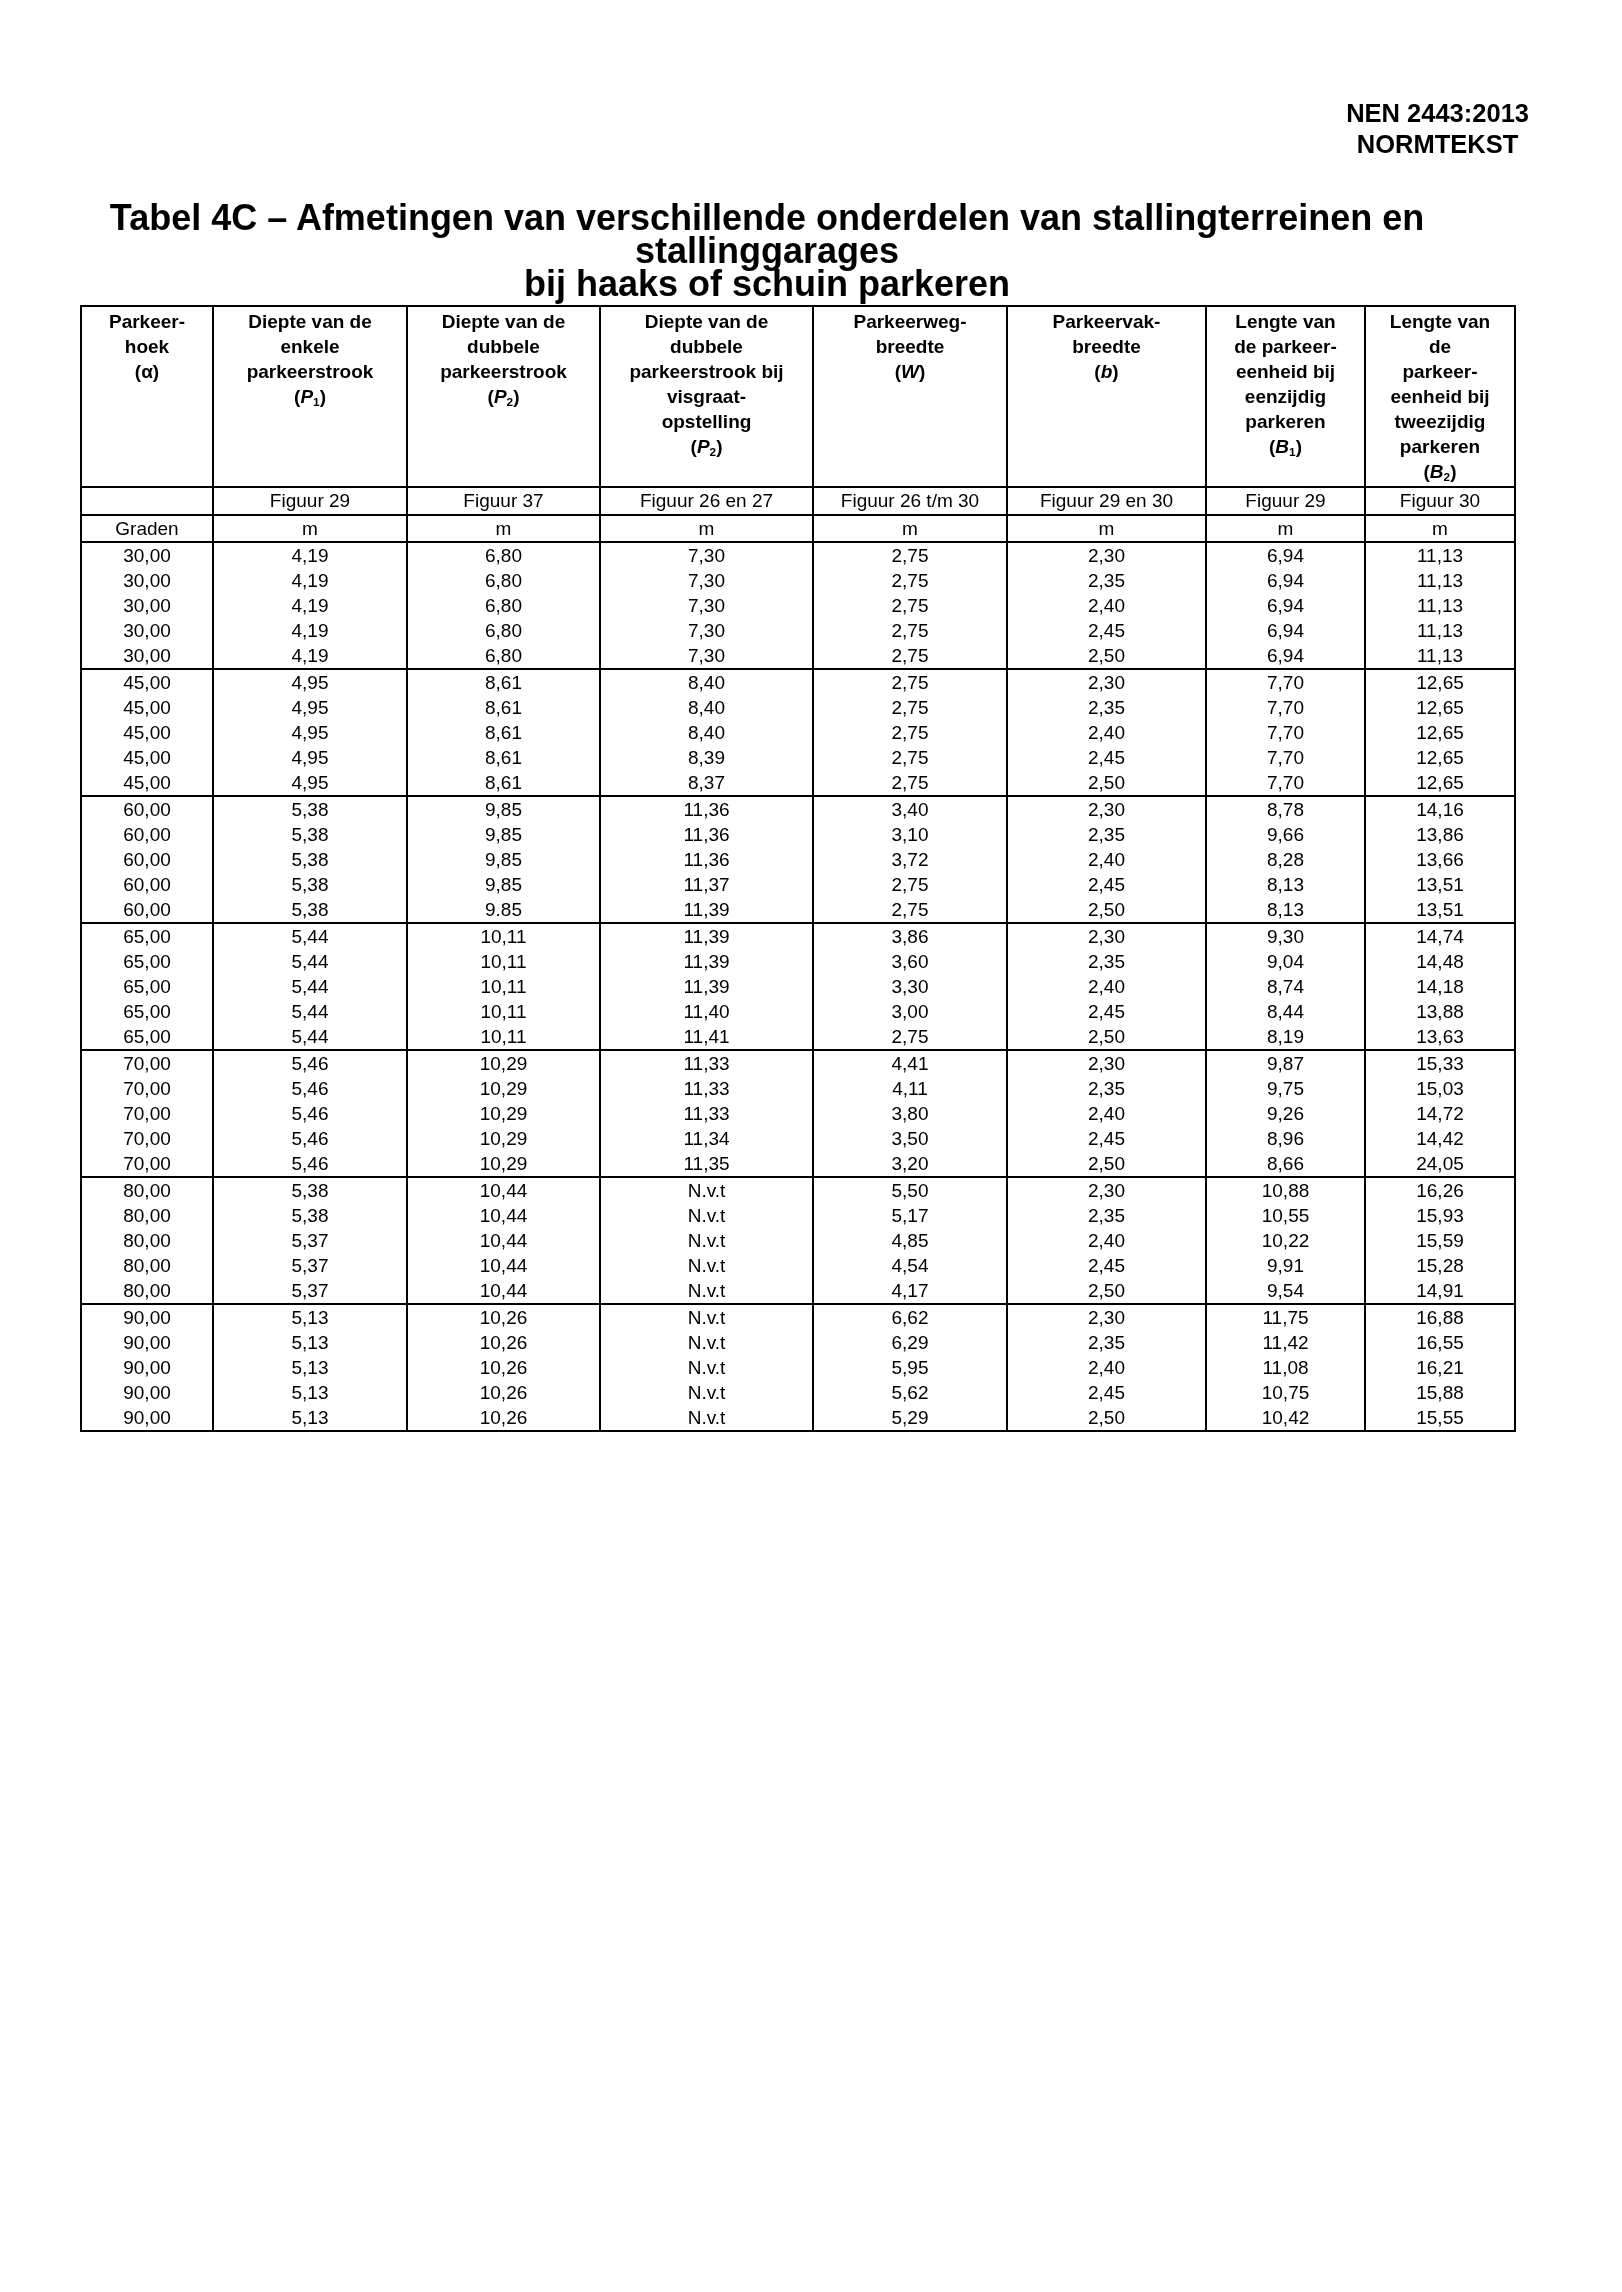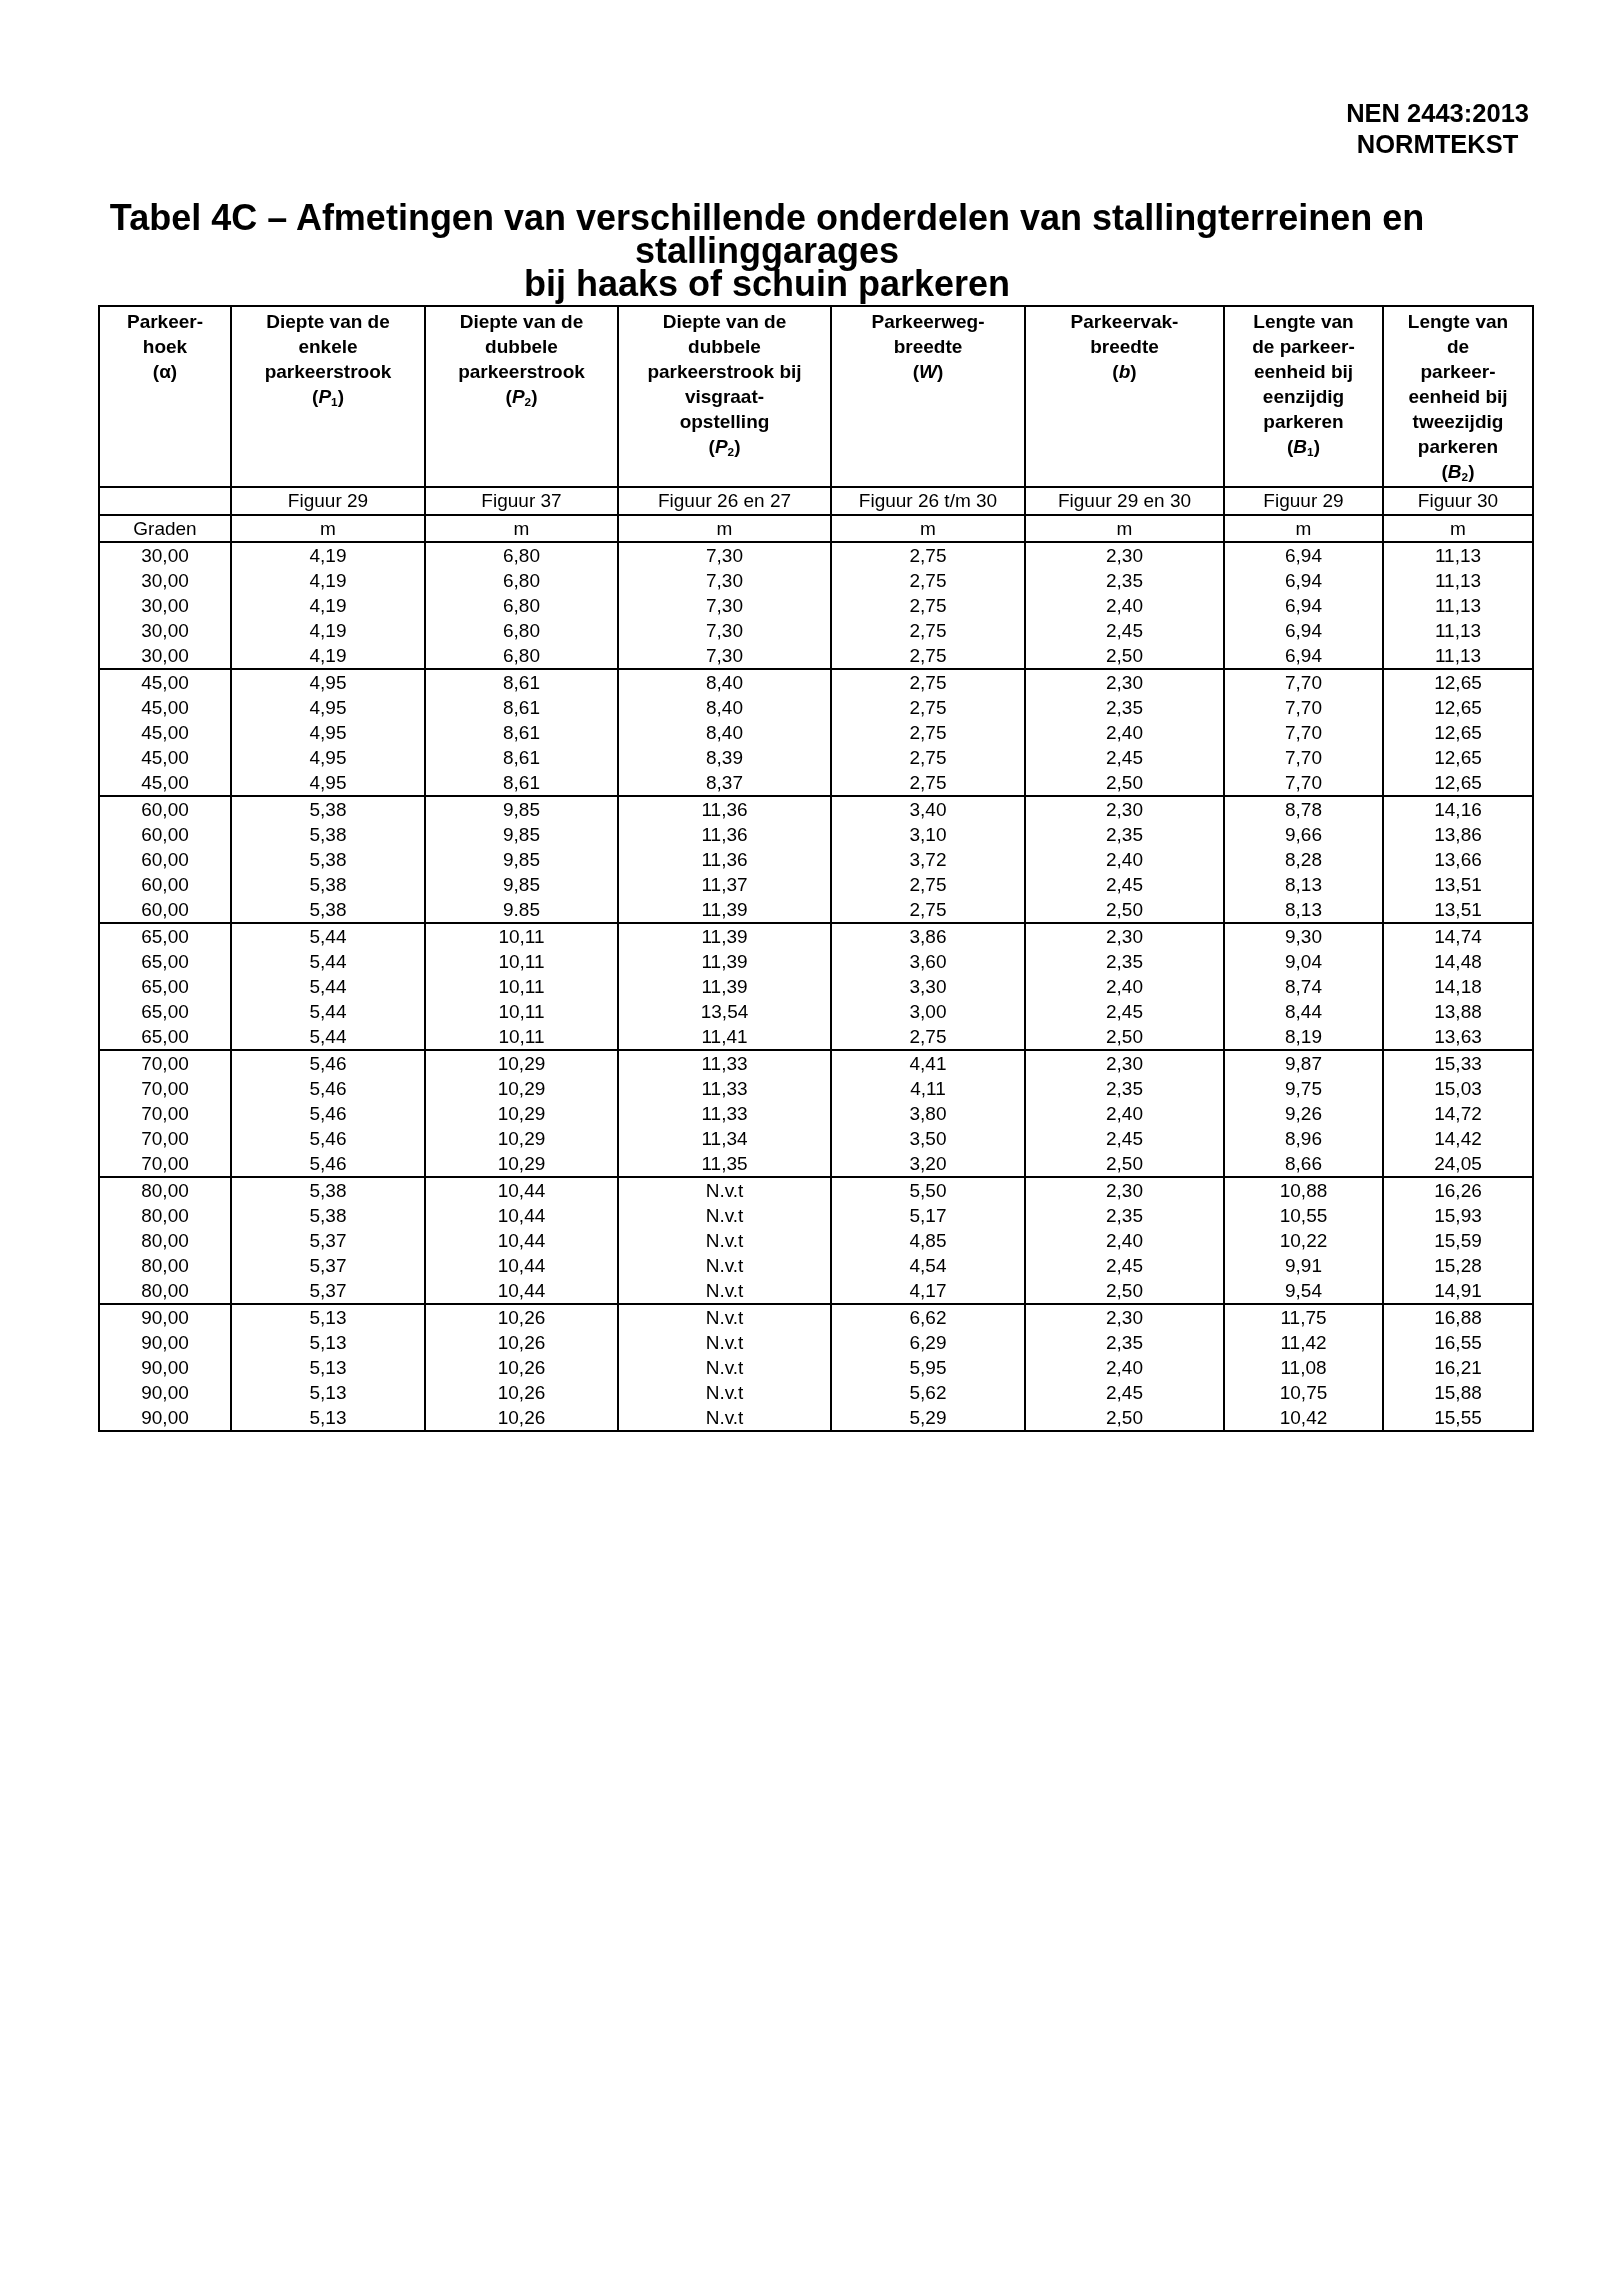--- a/index.html
+++ b/index.html
@@ -10,21 +10,21 @@
     }
     .doc-id {
       position: absolute; right: 93px; top: 98px;
       text-align: center; font-weight: bold; font-size: 25.5px; line-height: 31px;
     }
     .doc-title {
       position: absolute; left: 98px; top: 201px; width: 1338px;
       text-align: center; font-weight: bold; font-size: 36px; line-height: 33px;
     }
     table.main {
-      position: absolute; left: 98px; top: 305px;
+      position: absolute; left: 80px; top: 305px;
       width: 1434px; border-collapse: collapse; table-layout: fixed;
       border: 2.9px solid #000;
       font-size: 19px;
     }
     table.main td, table.main th {
       border-left: 2px solid #000; border-right: 2px solid #000;
       text-align: center; padding: 0; line-height: 25px;
     }
     table.main th {
       font-weight: bold; vertical-align: top; height: 177px;
@@ -313,21 +313,21 @@
         <td>11,39</td>
         <td>3,30</td>
         <td>2,40</td>
         <td>8,74</td>
         <td>14,18</td>
       </tr>
       <tr>
         <td>65,00</td>
         <td>5,44</td>
         <td>10,11</td>
-        <td>13,54</td>
+        <td>11,40</td>
         <td>3,00</td>
         <td>2,45</td>
         <td>8,44</td>
         <td>13,88</td>
       </tr>
       <tr>
         <td>65,00</td>
         <td>5,44</td>
         <td>10,11</td>
         <td>11,41</td>

